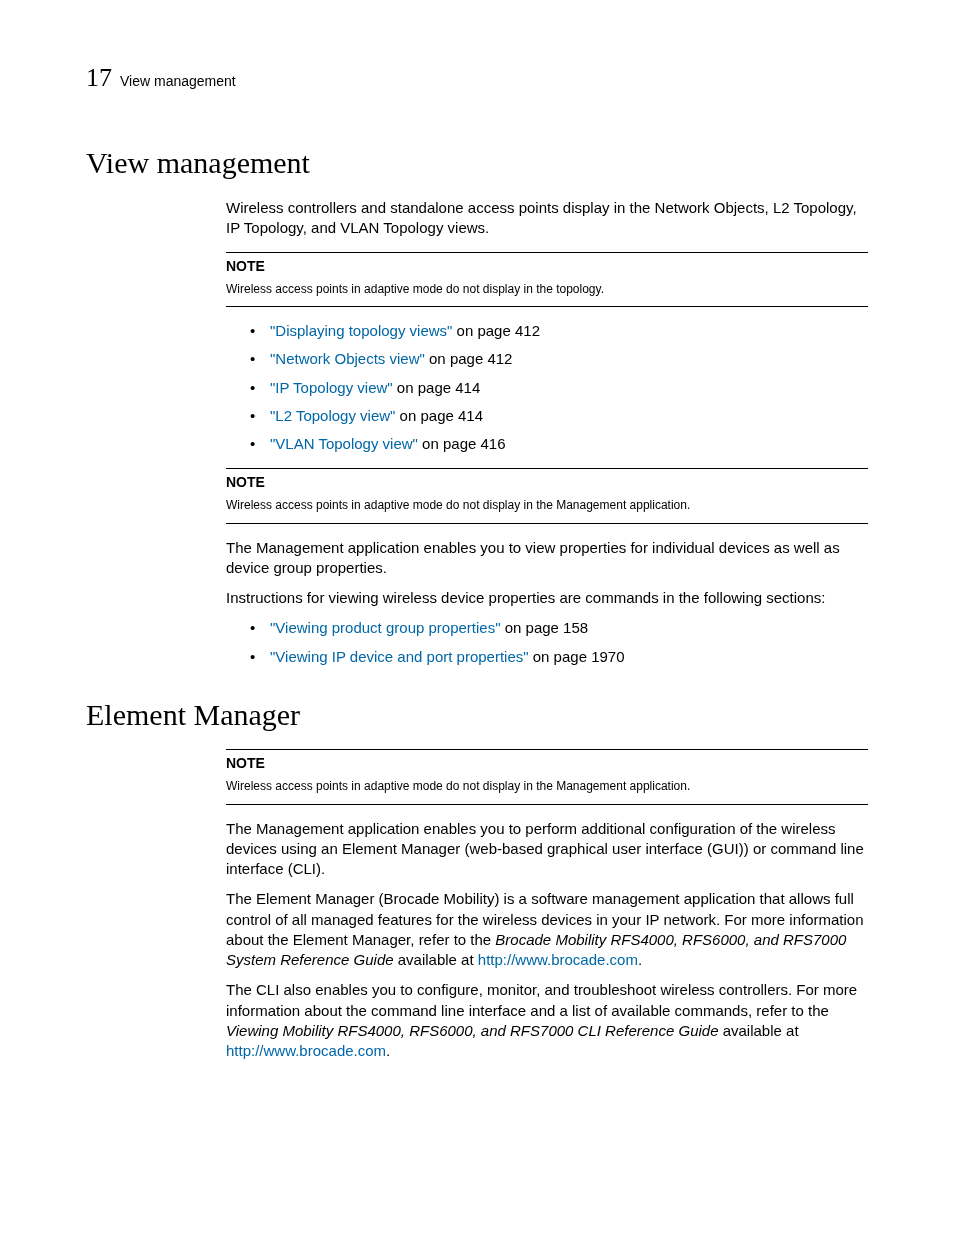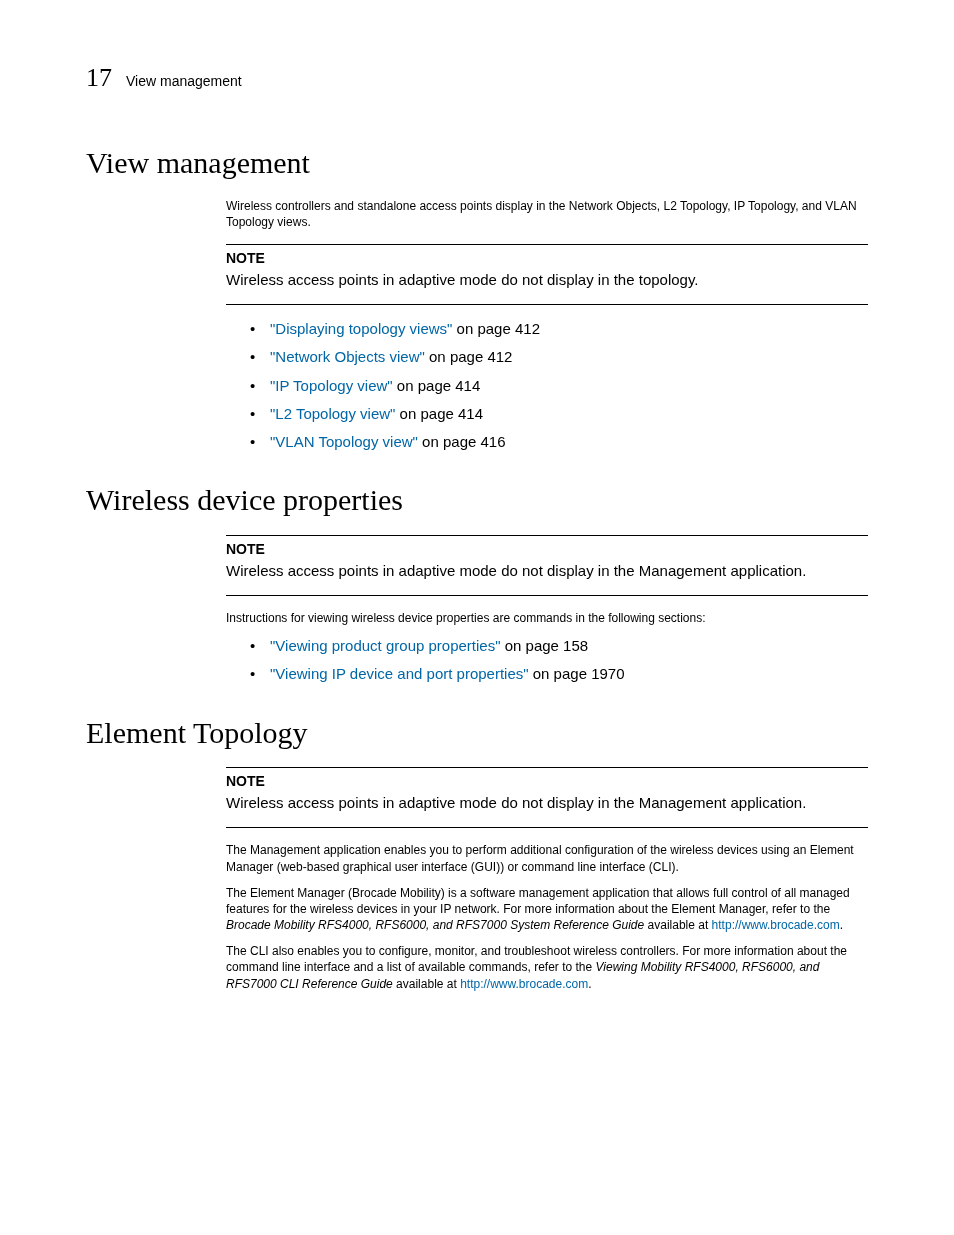--- a/index.html
+++ b/index.html
@@ -15,58 +15,58 @@
   .page {
     width: 954px;
     height: 1235px;
     position: relative;
     box-sizing: border-box;
     padding: 60px 86px 40px 86px;
   }
   .runhead {
     display: flex;
     align-items: baseline;
-    gap: 14px;
+    gap: 8px;
     margin-bottom: 48px;
   }
   .runhead-num {
     font-family: Georgia, 'Times New Roman', serif;
     font-size: 26px;
     font-weight: 400;
   }
   .runhead-text {
     font-size: 14px;
   }
   h1.section {
     font-family: Georgia, 'Times New Roman', serif;
     font-weight: 400;
     font-size: 30px;
     margin: 28px 0 14px 0;
   }
   .body-block {
     margin-left: 140px;
   }
   .para {
-    font-size: 12px;
+    font-size: 15px;
     margin: 10px 0;
   }
   .note-box {
     border-top: 1.5px solid #000;
     border-bottom: 1px solid #000;
-    padding: 4px 0 14px 0;
+    padding: 4px 0 8px 0;
     margin: 14px 0;
   }
   .note-label {
     font-weight: bold;
     font-size: 14px;
     display: block;
     margin-bottom: 2px;
   }
   .note-text {
-    font-size: 15px;
+    font-size: 12px;
   }
   ul.bullets {
     list-style: none;
     padding: 0;
     margin: 10px 0 10px 24px;
   }
   ul.bullets li {
     position: relative;
     padding-left: 20px;
     margin: 8px 0;
@@ -108,36 +108,36 @@
 
     <ul class="bullets">
       <li><span class="xlink">"Displaying topology views"</span><span> on page 412</span></li>
       <li><span class="xlink">"Network Objects view"</span><span> on page 412</span></li>
       <li><span class="xlink">"IP Topology view"</span><span> on page 414</span></li>
       <li><span class="xlink">"L2 Topology view"</span><span> on page 414</span></li>
       <li><span class="xlink">"VLAN Topology view"</span><span> on page 416</span></li>
     </ul>
   </div>
 
-  <h1 class="section">Wireless device properties</h1>
   <div class="body-block">
     <div class="note-box">
       <span class="note-label">NOTE</span>
       <span class="note-text">Wireless access points in adaptive mode do not display in the Management application.</span>
     </div>
 
+    <p class="para">The Management application enables you to view properties for individual devices as well as device group properties.</p>
     <p class="para">Instructions for viewing wireless device properties are commands in the following sections:</p>
 
     <ul class="bullets">
       <li><span class="xlink">"Viewing product group properties"</span><span> on page 158</span></li>
       <li><span class="xlink">"Viewing IP device and port properties"</span><span> on page 1970</span></li>
     </ul>
   </div>
 
-  <h1 class="section">Element Topology</h1>
+  <h1 class="section">Element Manager</h1>
   <div class="body-block">
     <div class="note-box">
       <span class="note-label">NOTE</span>
       <span class="note-text">Wireless access points in adaptive mode do not display in the Management application.</span>
     </div>
 
     <p class="para">The Management application enables you to perform additional configuration of the wireless devices using an Element Manager (web-based graphical user interface (GUI)) or command line interface (CLI).</p>
 
     <p class="para">
       <span>The Element Manager (Brocade Mobility) is a software management application that allows full control of all managed features for the wireless devices in your IP network.  For more information about the Element Manager, refer to the </span><span class="italic">Brocade Mobility RFS4000, RFS6000, and RFS7000 System Reference Guide</span><span> available at </span><span class="xlink">http://www.brocade.com</span><span>.</span>

